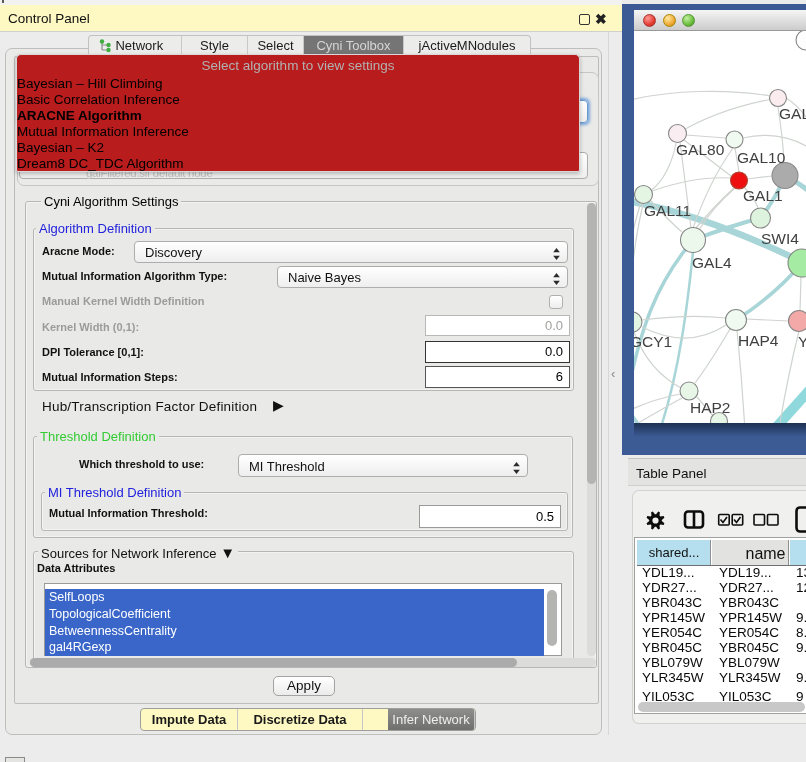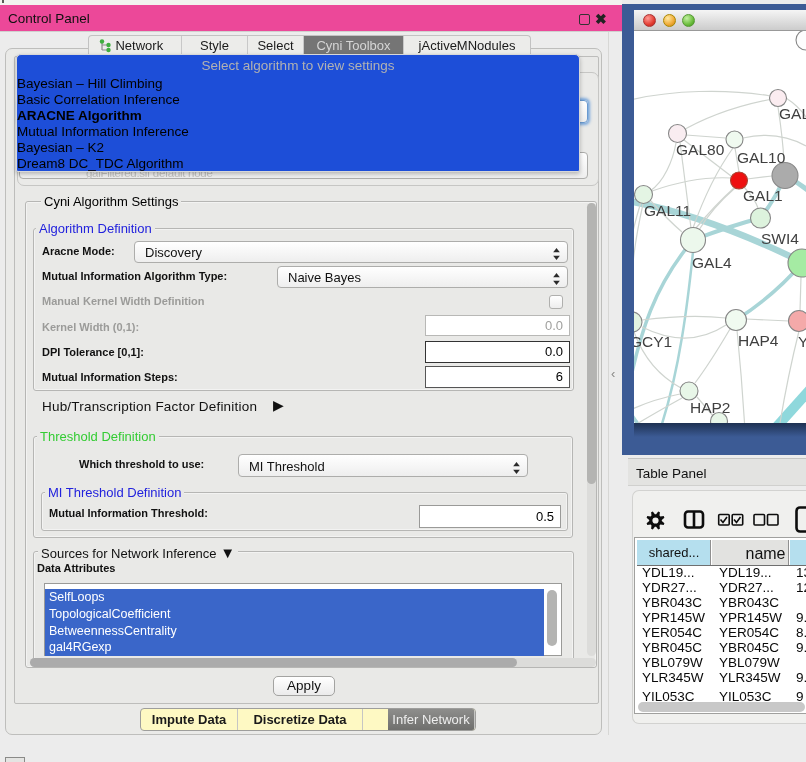--- a/index.html
+++ b/index.html
@@ -2,21 +2,21 @@
 <html><head>
 <meta charset="utf-8">
 <style>
 * { margin:0; padding:0; box-sizing:border-box; }
 html,body { width:806px; height:762px; overflow:hidden; }
 body { background:#ececec; font-family:"Liberation Sans", sans-serif; position:relative; }
 .abs { position:absolute; }
 
 
 #topstrip { left:0; top:0; width:622px; height:5px; background:#f2f2f0; }
-#cpheader { left:0; top:5px; width:622px; height:27px; background:#ec4899; border-bottom:1px solid #d0d0ce; }
+#cpheader { left:0; top:5px; width:622px; height:27px; background:#fef9c3; border-bottom:1px solid #d0d0ce; }
 #cpheader .title { position:absolute; left:8px; top:6px; font-size:13.5px; color:#111; }
 #floatbtn { left:579px; top:14px; width:11px; height:11px; border:1.5px solid #333; border-radius:2px; }
 #closebtn { left:595px; top:11px; width:14px; height:14px; font-size:14px; font-weight:bold; color:#222; }
 
 
 #tabstrip { left:88px; top:35px; height:20px; display:flex; border:1px solid #c2c2c2; border-bottom:none; border-radius:4px 4px 0 0; background:#ececea; }
 #tabstrip .tab { padding-top:2px; text-align:center; font-size:13px; color:#1a1a1a; border-right:1px solid #c8c8c8; white-space:nowrap; }
 #tabstrip .tab.sel { background:#757575; color:#d6d6d6; }
 #tabstrip .tab:last-child { border-right:none; }
 
@@ -39,21 +39,21 @@
 
 
 #attrlist { position:absolute; background:#fff; border:1px solid #9a9a98; padding-top:5px; }
 #attrlist .item { height:16.8px; width:499px; background:#3a66c9; color:#fff; font-size:12.5px; padding-left:4px; line-height:16.8px; }
 
 
 .sbtrack { position:absolute; background:#dcdcda; border-radius:5px; }
 .sbthumb { position:absolute; background:#b4b4b2; border-radius:5px; }
 
 
-#popup { left:16px; top:54px; width:564px; height:118px; background:#1d4ed8; border:1px solid #d8d8d8; border-radius:5px 5px 2px 2px; box-shadow:0 2px 4px rgba(0,0,0,0.25); }
+#popup { left:16px; top:54px; width:564px; height:118px; background:#b91c1c; border:1px solid #d8d8d8; border-radius:5px 5px 2px 2px; box-shadow:0 2px 4px rgba(0,0,0,0.25); }
 #popup .prompt { position:absolute; top:3px; width:100%; text-align:center; font-size:13.5px; color:#b2b2b2; }
 #popup .pitem { position:absolute; left:0px; font-size:13.5px; color:#000; white-space:nowrap; }
 
 
 #applybtn { left:273px; top:676px; width:62px; height:20px; background:linear-gradient(#ffffff,#ebebeb); border:1px solid #a3a3a1; border-radius:5px; font-size:13.5px; text-align:center; line-height:18px; color:#111; }
 #bottomtabs { left:140px; top:708px; height:23px; display:flex; border:1px solid #9e9e9c; border-radius:4px; background:#fef9c3; overflow:hidden; }
 #bottomtabs .tab { padding-top:3px; text-align:center; font-size:13px; font-weight:bold; color:#1a1a1a; border-right:1px solid #c6c6c4; white-space:nowrap; }
 #bottomtabs .tab.sel { background:linear-gradient(#8e8e8c,#6f6f6d); color:#eeeeee; font-weight:normal; }
 
 

